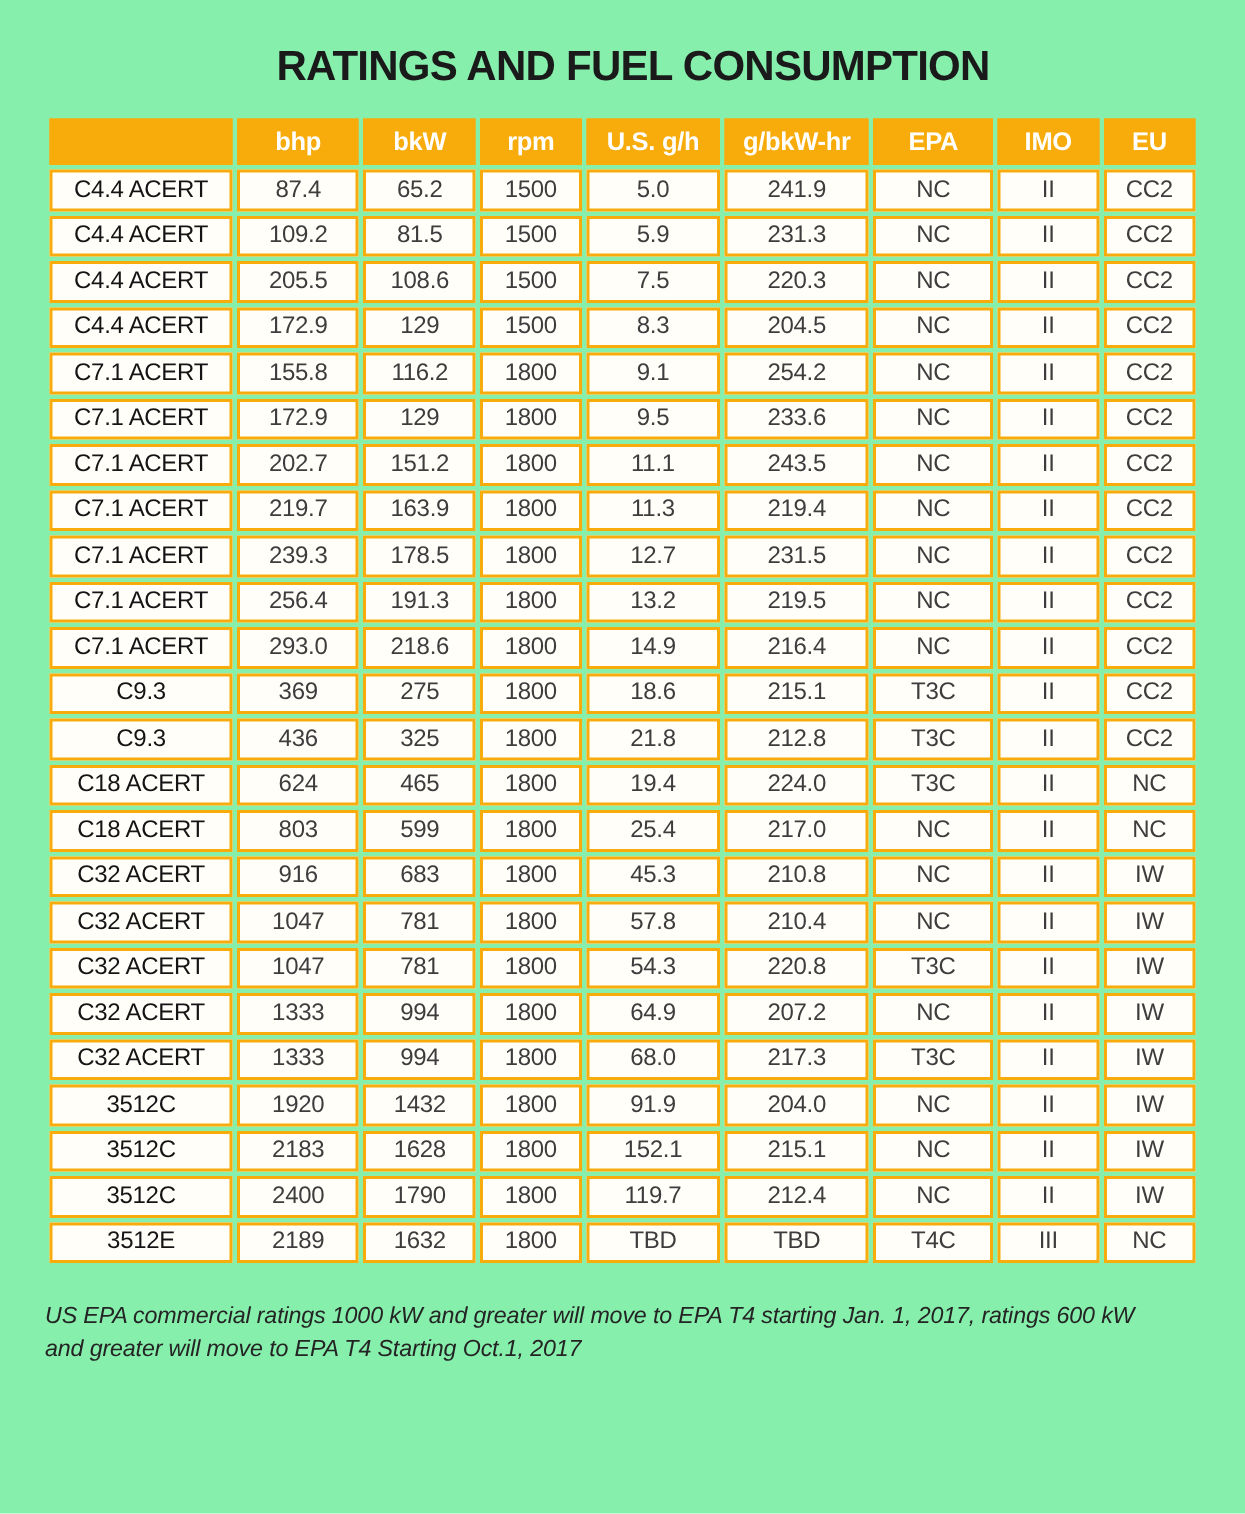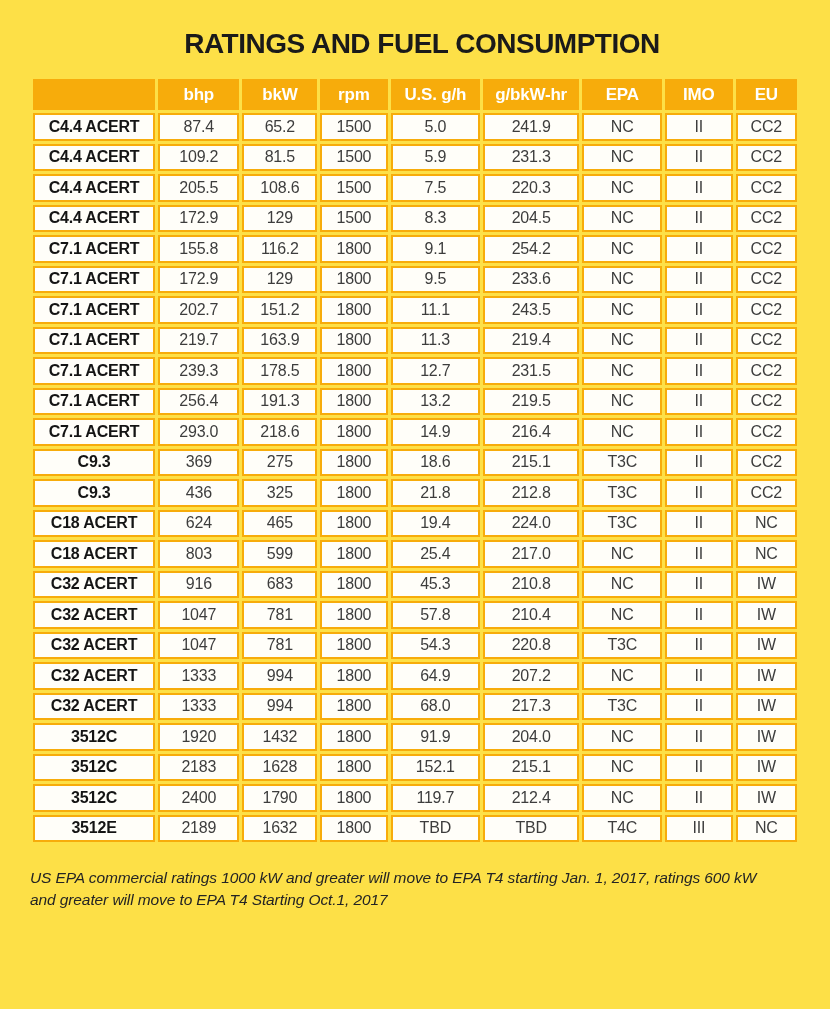--- a/index.html
+++ b/index.html
@@ -11,21 +11,21 @@
   * { margin: 0; padding: 0; box-sizing: border-box; }
   html, body {
     width: 830px;
     background: #FDFDFB;
     font-family: "Liberation Sans", sans-serif;
   }
   .page {
     width: 830px;
     height: 1009px;
     padding: 28px 16px 0 30px;
-    background: #fde047;
+    background: #86efac;
     overflow: hidden;
   }
   h1.page-title {
     text-align: center;
     font-size: 28px;
     font-weight: 700;
     letter-spacing: -0.5px;
     color: #1a1a1a;
     margin-bottom: 16px;
     font-stretch: condensed;
@@ -61,21 +61,21 @@
     border: 2px solid var(--orange);
     height: 27.5px;
     text-align: center;
     vertical-align: middle;
     font-size: 16px;
     color: var(--body-text);
     letter-spacing: -0.2px;
     font-stretch: condensed;
   }
   td.model-cell {
-    font-weight: 700;
+    font-weight: 400;
     color: var(--model-text);
   }
   p.footnote {
     margin-top: 22px;
     font-style: italic;
     font-size: 15.5px;
     line-height: 1.45;
     color: #242424;
     max-width: 745px;
     letter-spacing: -0.1px;

